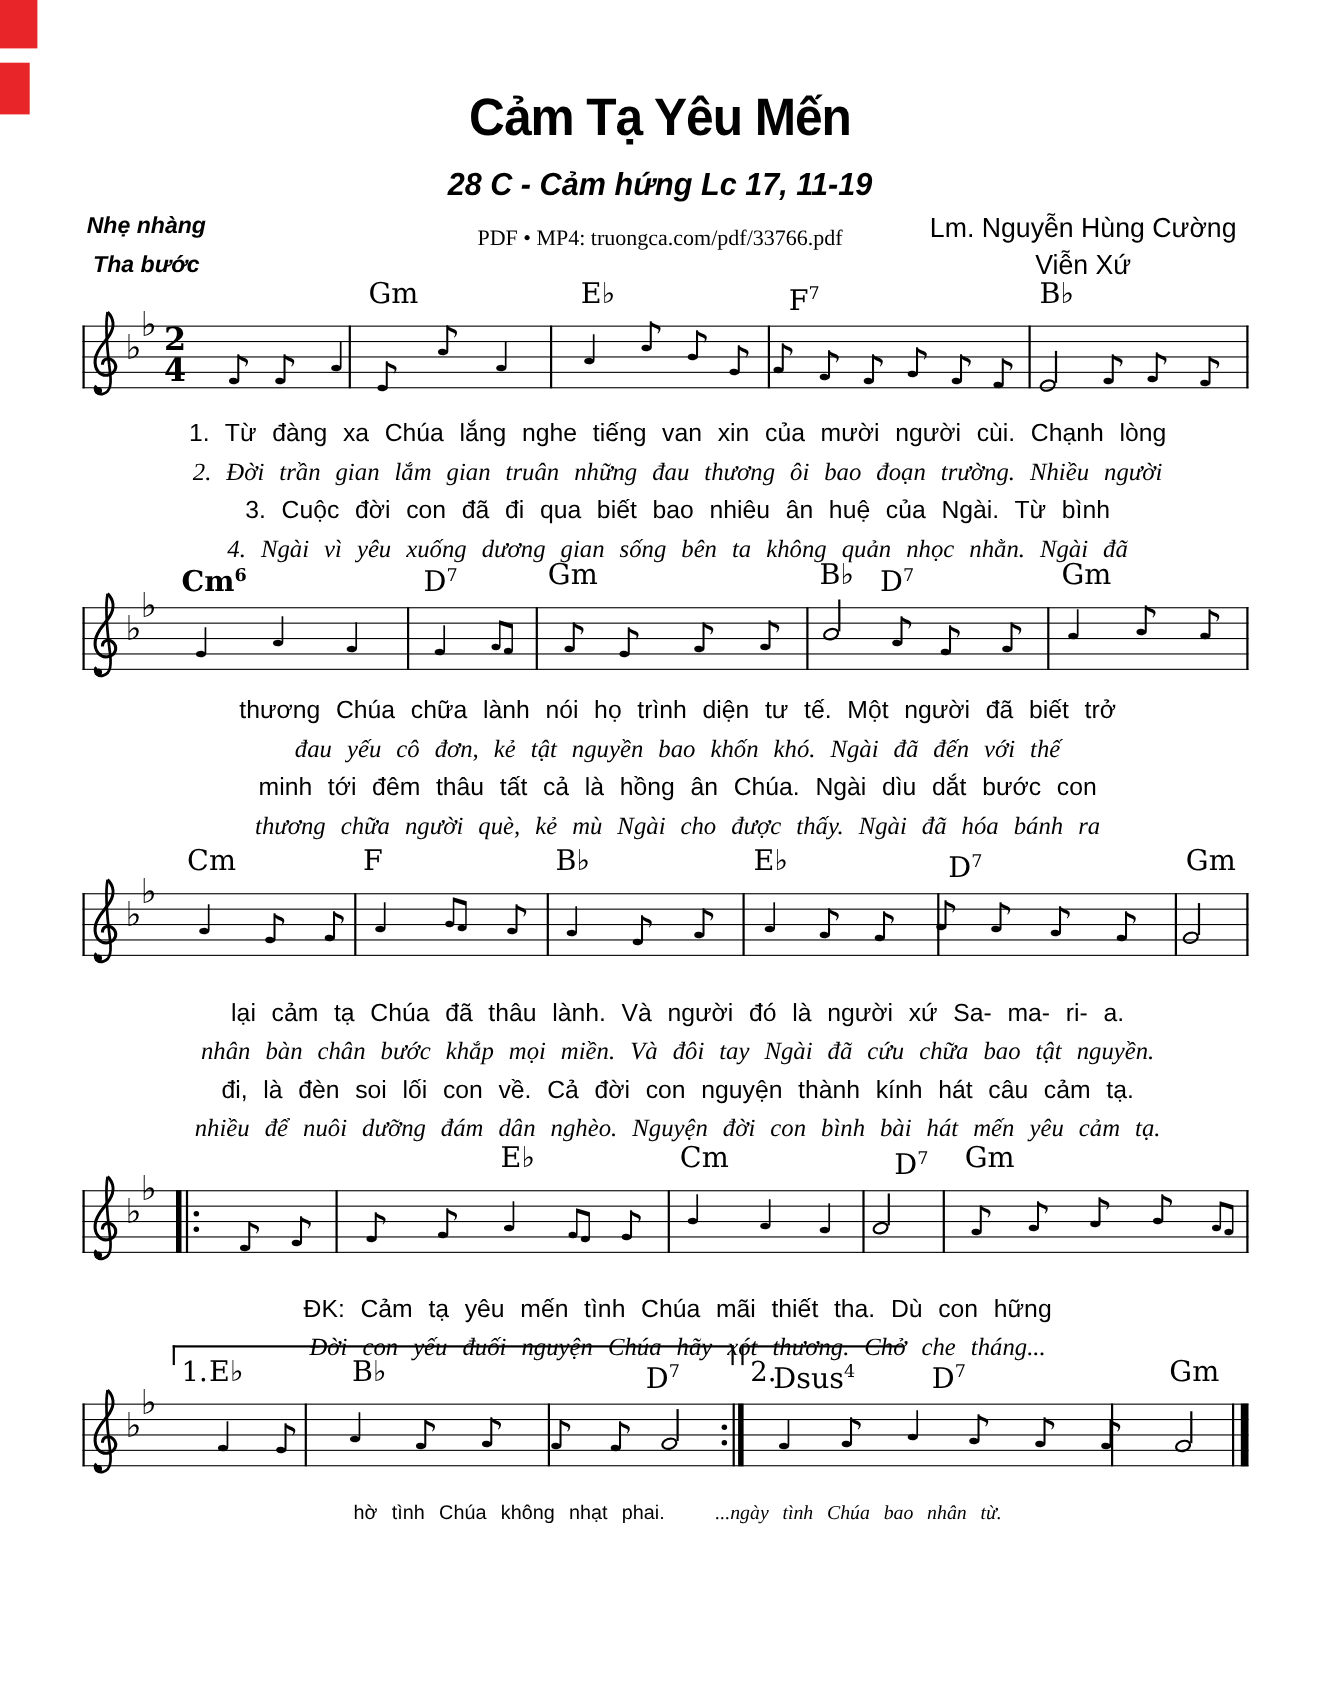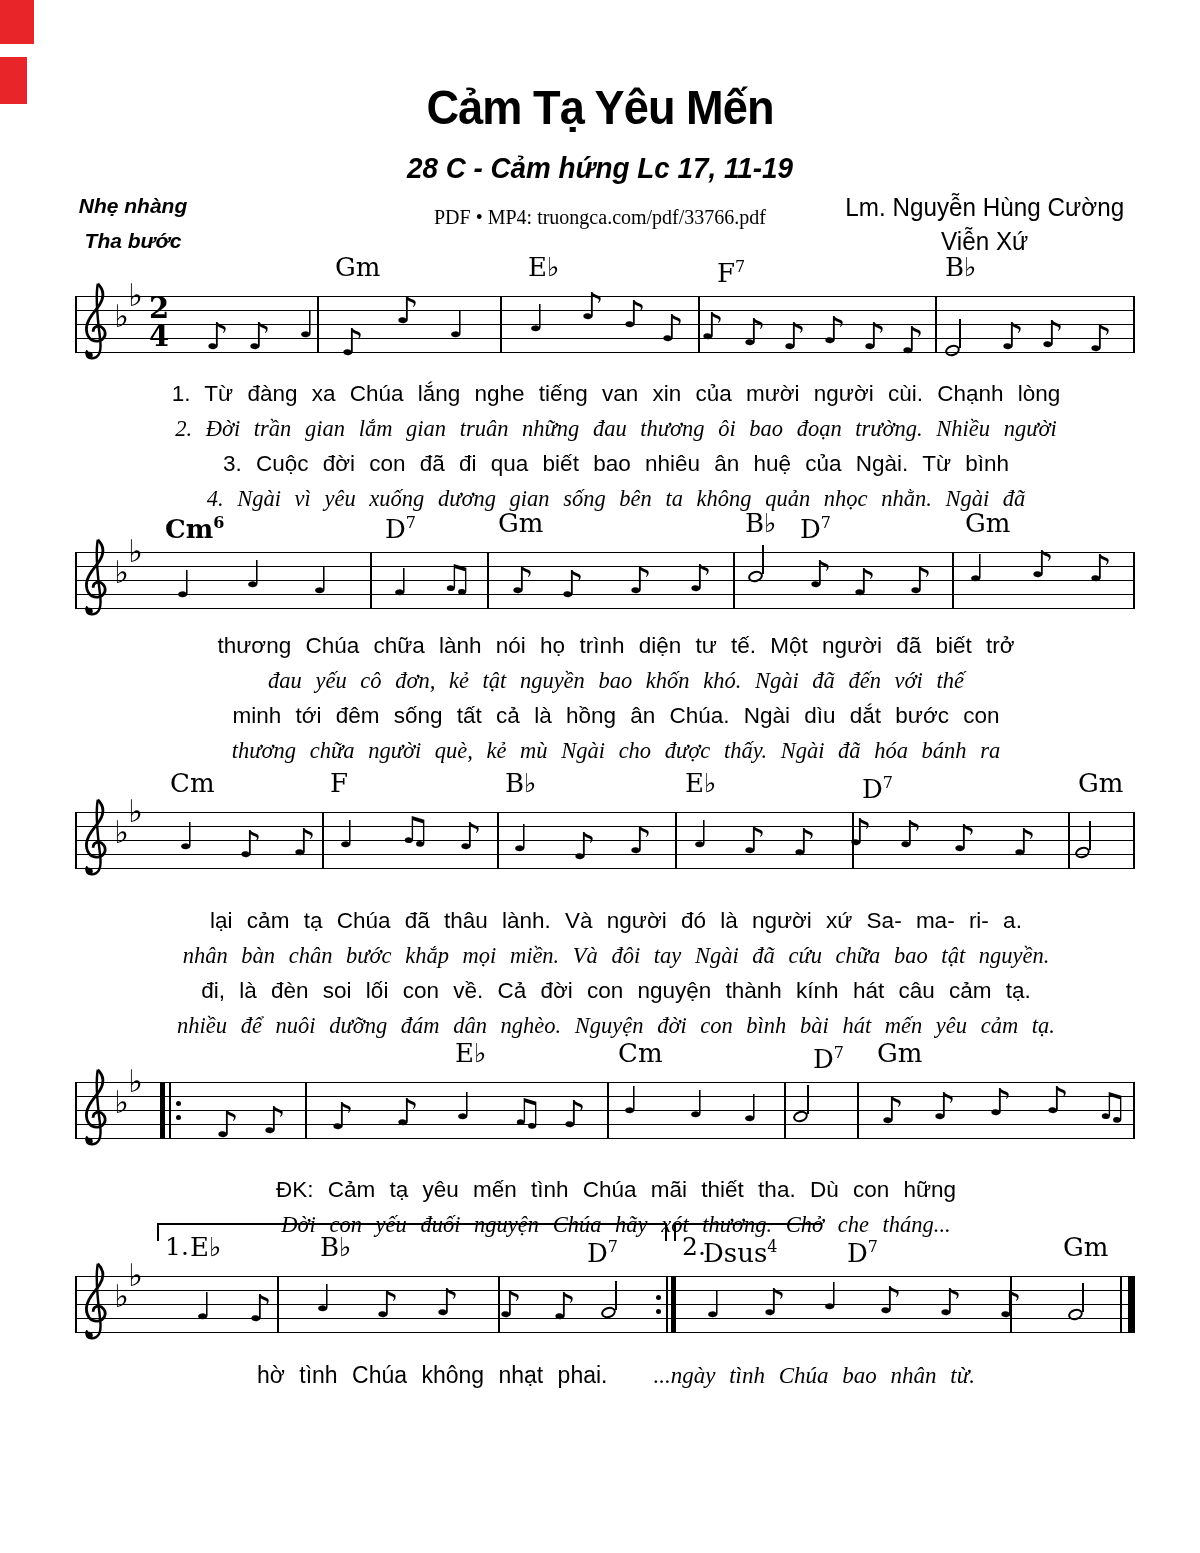--- a/index.html
+++ b/index.html
@@ -35,21 +35,21 @@
   .nh i{display:block;width:15px;height:11px;border:2.4px solid #000;border-radius:50%;
         transform:rotate(-18deg);box-sizing:border-box;}
   .nh::after{content:"";position:absolute;right:-1px;top:-26px;width:2.2px;height:29px;background:#000;}
   .volta{position:absolute;top:-53px;height:16px;border-top:2.5px solid #000;border-left:2.5px solid #000;}
   .volta.closed{border-right:2.5px solid #000;}
   .vlabel{position:absolute;top:-44px;font-family:"DejaVu Serif","Liberation Serif",serif;font-size:25px;}
   
   .lblock{position:absolute;left:86px;width:1060px;text-align:center;}
   .lline{font-size:22.5px;line-height:35px;word-spacing:8px;white-space:nowrap;}
   .lline.italic,.lpart.italic{font-style:italic;font-family:Liberation Serif, serif;}
-  .lrow{font-size:23px;line-height:38px;white-space:nowrap;}
+  .lrow{font-size:18px;line-height:38px;white-space:nowrap;}
   .lpart{word-spacing:8px;}
   .lpart.italic{margin-left:46px;}
 </style>
 </head>
 <body>
 
 <div class="title">Cảm Tạ Yêu Mến</div>
 <div class="subtitle">28 C - Cảm hứng Lc 17, 11-19</div>
 <div class="tempo">
   <div>Nhẹ nhàng</div>
@@ -303,21 +303,21 @@
 <div id="lyrics">
     <div class="lblock" style="top: 376px;">
       <div class="lline roman">1. Từ đàng xa Chúa lắng nghe tiếng van xin của mười người cùi. Chạnh lòng</div>
       <div class="lline italic">2. Đời trần gian lắm gian truân những đau thương ôi bao đoạn trường. Nhiều người</div>
       <div class="lline roman">3. Cuộc đời con đã đi qua biết bao nhiêu ân huệ của Ngài. Từ bình</div>
       <div class="lline italic">4. Ngài vì yêu xuống dương gian sống bên ta không quản nhọc nhằn. Ngài đã</div>
     </div>
     <div class="lblock" style="top: 628px;">
       <div class="lline roman">thương Chúa chữa lành nói họ trình diện tư tế. Một người đã biết trở</div>
       <div class="lline italic">đau yếu cô đơn, kẻ tật nguyền bao khốn khó. Ngài đã đến với thế</div>
-      <div class="lline roman">minh tới đêm sống tất cả là hồng ân Chúa. Ngài dìu dắt bước con</div>
+      <div class="lline roman">minh tới đêm thâu tất cả là hồng ân Chúa. Ngài dìu dắt bước con</div>
       <div class="lline italic">thương chữa người què, kẻ mù Ngài cho được thấy. Ngài đã hóa bánh ra</div>
     </div>
     <div class="lblock" style="top: 903px;">
       <div class="lline roman">lại cảm tạ Chúa đã thâu lành. Và người đó là người xứ Sa- ma- ri- a.</div>
       <div class="lline italic">nhân bàn chân bước khắp mọi miền. Và đôi tay Ngài đã cứu chữa bao tật nguyền.</div>
       <div class="lline roman">đi, là đèn soi lối con về. Cả đời con nguyện thành kính hát câu cảm tạ.</div>
       <div class="lline italic">nhiều để nuôi dưỡng đám dân nghèo. Nguyện đời con bình bài hát mến yêu cảm tạ.</div>
     </div>
     <div class="lblock" style="top: 1172px;">
       <div class="lline roman">ĐK: Cảm tạ yêu mến tình Chúa mãi thiết tha. Dù con hững</div>

